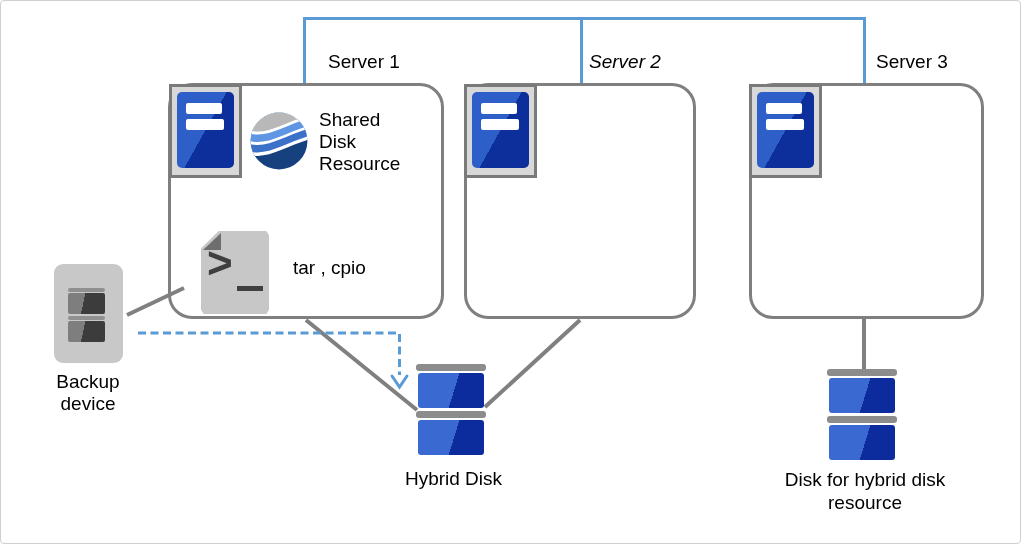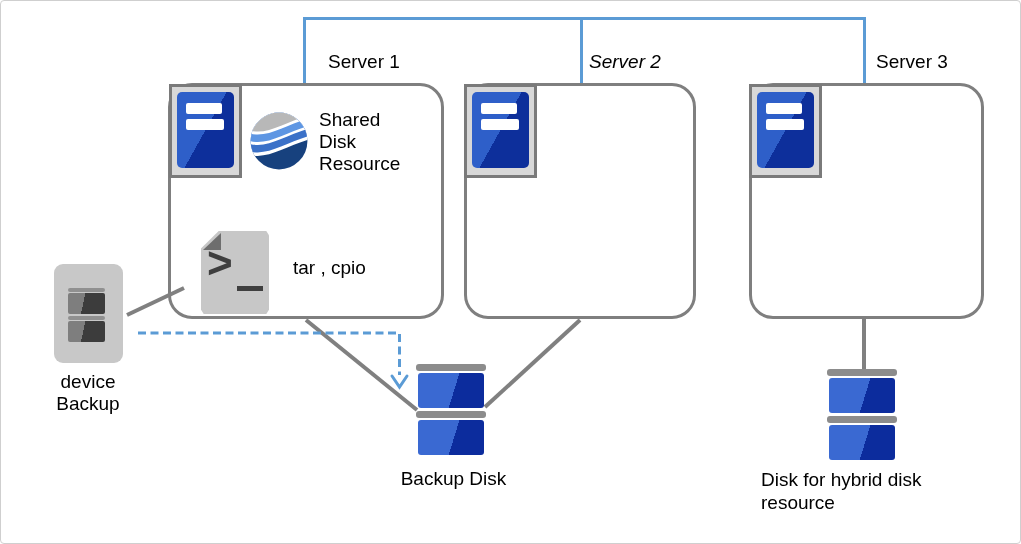--- a/index.html
+++ b/index.html
@@ -64,21 +64,21 @@
   
   .lbl{position:absolute;font-size:19px;color:#000;white-space:nowrap;z-index:4;}
   #lbl-s1{left:327px;top:50px;}
   #lbl-s2{left:588px;top:50px;font-style:italic;}
   #lbl-s3{left:875px;top:50px;}
   .lbl-block{position:absolute;font-size:19px;color:#000;z-index:4;line-height:22px;}
   #lbl-hybrid{left:318px;top:108px;}
   #lbl-tar{left:292px;top:256px;}
   #lbl-backup{left:33px;top:370px;width:108px;text-align:center;}
   #lbl-shared{left:330px;top:466px;width:245px;text-align:center;line-height:23px;}
-  #lbl-disk3{left:760px;top:467px;width:208px;line-height:23px;}
+  #lbl-disk3{left:760px;top:467px;width:208px;text-align:center;line-height:23px;}
 </style>
 </head>
 <body>
 
 <div class="canvas">
 
   <div class="server-box" id="box-s1"></div>
   <div class="server-box" id="box-s2"></div>
   <div class="server-box" id="box-s3"></div>
 
@@ -164,26 +164,26 @@
 
   <div class="lbl-block" id="lbl-hybrid">
     <div>Shared</div>
     <div>Disk</div>
     <div>Resource</div>
   </div>
 
   <div class="lbl" id="lbl-tar">tar , cpio</div>
 
   <div class="lbl-block" id="lbl-backup">
+    <div>Backup</div>
     <div>device</div>
-    <div>Backup</div>
   </div>
 
   <div class="lbl-block" id="lbl-shared">
-    <div>Backup Disk</div>
+    <div>Hybrid Disk</div>
   </div>
 
   <div class="lbl-block" id="lbl-disk3">
     <div>Disk for hybrid disk</div>
     <div>resource</div>
   </div>
 
 </div>
 
 </body></html>

